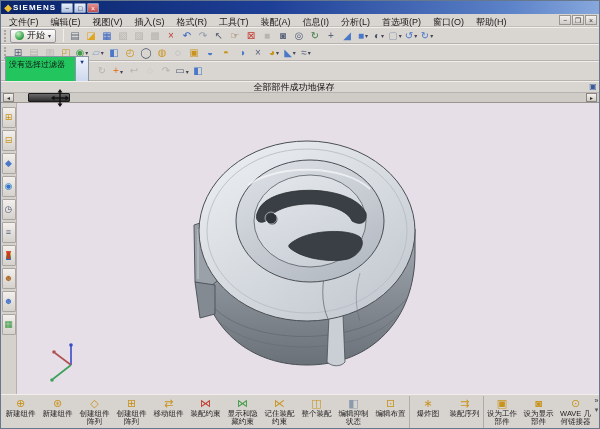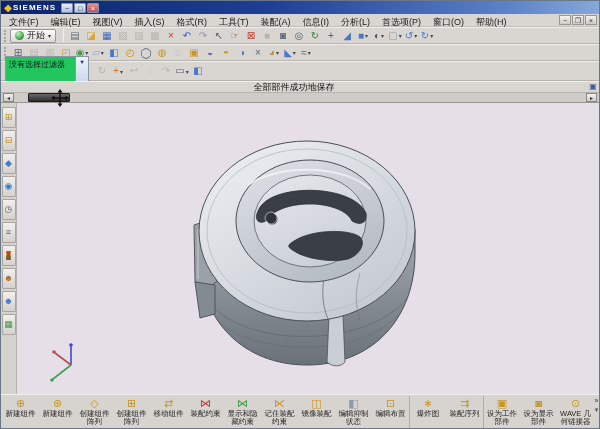--- a/index.html
+++ b/index.html
@@ -441,21 +441,21 @@
         <span class="asm-btn">
         <span class="asm-icon glyph" style="color: rgb(63, 156, 70);">⋈</span>
         <span class="asm-label">显示和隐藏约束</span>
       </span>
         <span class="asm-btn">
         <span class="asm-icon glyph" style="color: rgb(200, 148, 30);">⋉</span>
         <span class="asm-label">记住装配约束</span>
       </span>
         <span class="asm-btn">
         <span class="asm-icon glyph" style="color: rgb(200, 148, 30);">◫</span>
-        <span class="asm-label">镜像装配</span>
+        <span class="asm-label">整个装配</span>
       </span>
         <span class="asm-btn">
         <span class="asm-icon glyph" style="color: rgb(141, 153, 173);">◧</span>
         <span class="asm-label">编辑抑制状态</span>
       </span>
         <span class="asm-btn">
         <span class="asm-icon glyph" style="color: rgb(200, 148, 30);">⊡</span>
         <span class="asm-label">编辑布置</span>
       </span>
         <span class="asm-btn sep">

